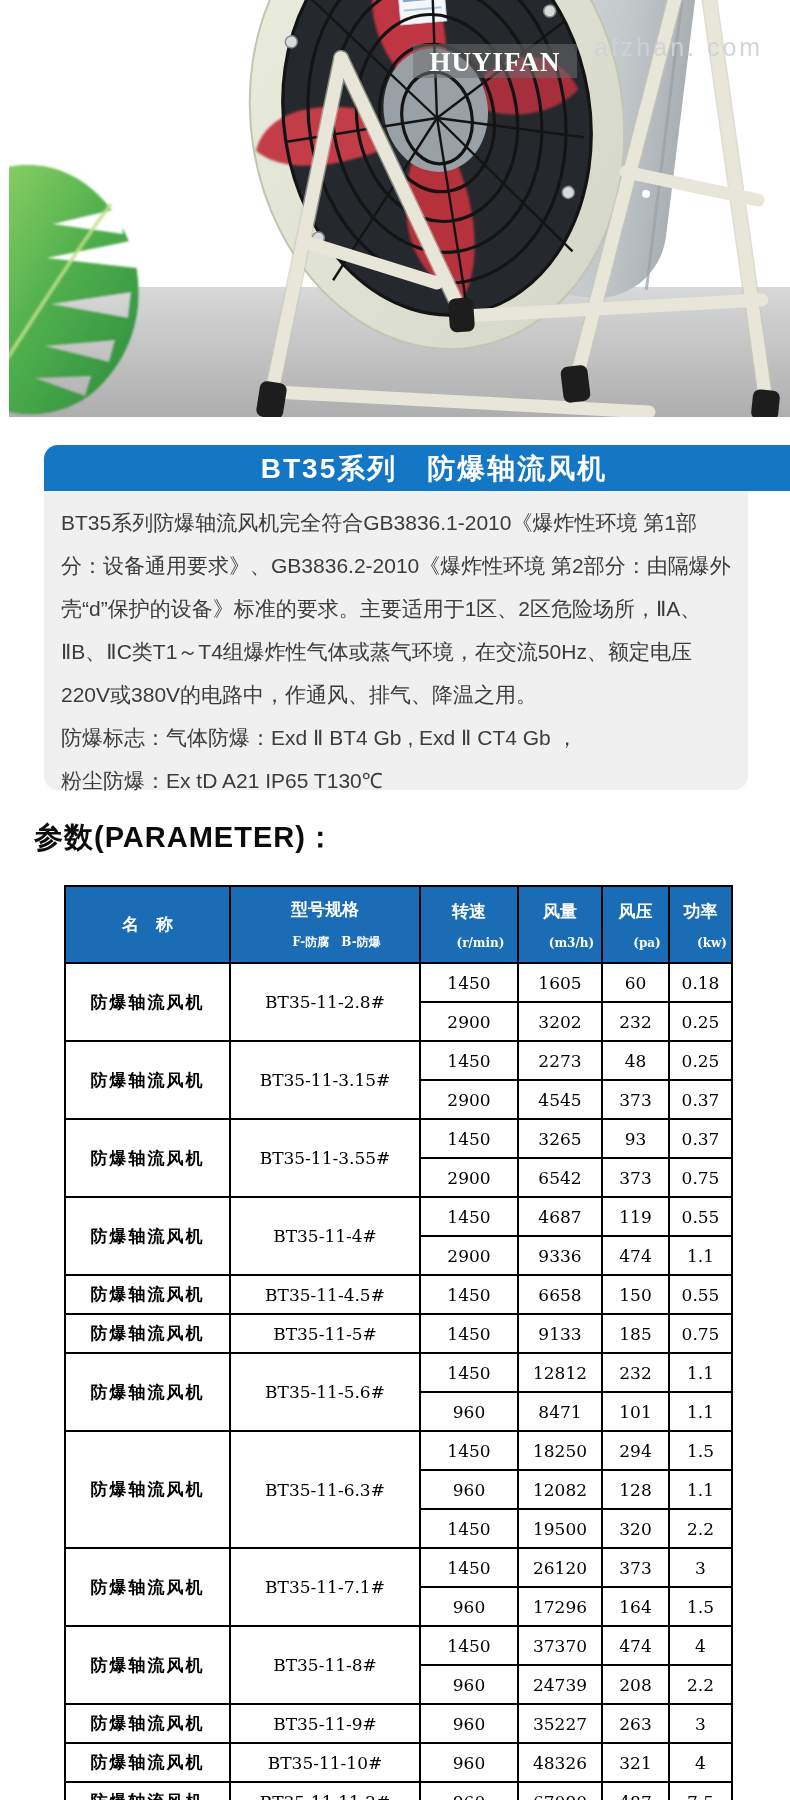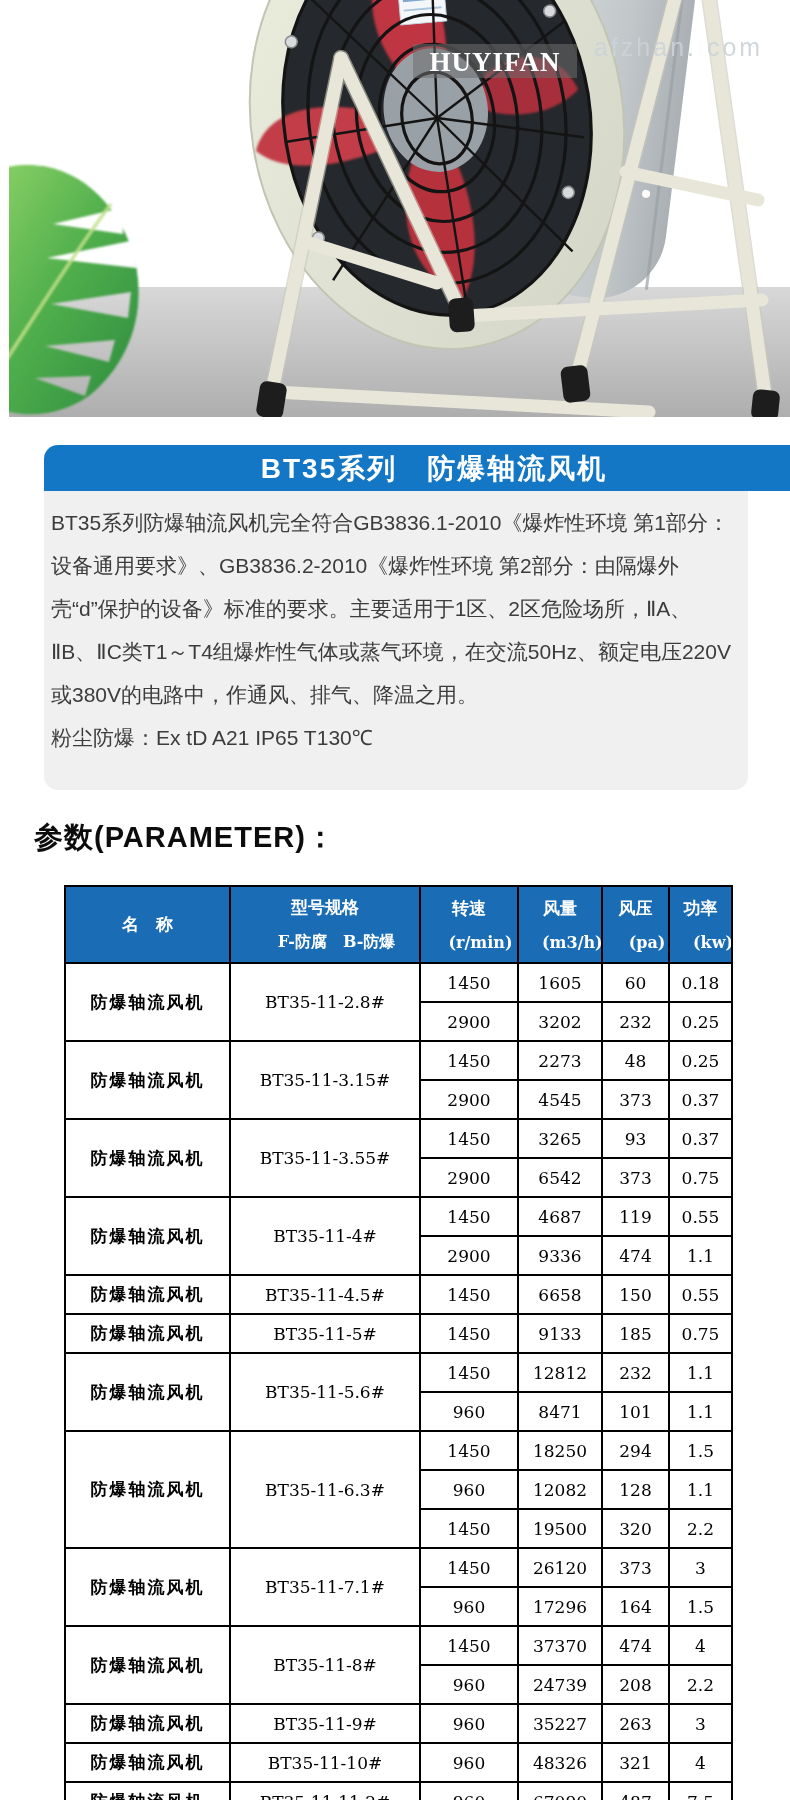--- a/index.html
+++ b/index.html
@@ -9,35 +9,35 @@
   .photo{position:absolute;left:0;top:0;width:790px;height:417px;overflow:hidden;margin-left:9px;}
   .photo svg{display:block;}
   
   .title-bar{position:absolute;left:44px;top:445px;width:780px;height:46px;
              background:var(--title-blue,#1377c5);border-radius:14px 14px 0 0;
              color:#fff;font-weight:700;font-size:28px;letter-spacing:2px;
              text-align:center;line-height:47px;}
   
   .desc-box{position:absolute;left:44px;top:491px;width:704px;height:299px;
             box-sizing:border-box;background:#f0f0f0;border-radius:0 0 14px 14px;
-            padding:10px 17px 0 7px;color:#3c3c3c;font-size:21px;line-height:43px;}
+            padding:10px 17px 0 17px;color:#3c3c3c;font-size:21px;line-height:43px;}
   .desc-box p{margin:0;}
   
   .param-heading{position:absolute;left:34px;top:818px;color:#0c0c0c;
                  font-size:29px;font-weight:700;letter-spacing:1px;text-align:center;}
   
   table.params{position:absolute;left:64px;top:885px;width:667px;
                border-collapse:collapse;table-layout:fixed;
                font-family:"DejaVu Serif","Liberation Serif",serif;}
   table.params th,table.params td{border:2px solid #000;padding:0;text-align:center;
                overflow:hidden;}
   table.params thead th{background:var(--header-blue,#1a6cb5);color:#fff;height:75px;
                font-size:17px;font-weight:700;vertical-align:middle;}
   table.params thead .h-line1{margin-bottom:13px;}
-  table.params thead .h-line2{font-size:16px;padding-left:23px;}
+  table.params thead .h-line2{font-size:12px;padding-left:23px;}
   table.params tbody td{height:37px;font-size:17px;color:#000;background:#fff;}
   td.c-name{font-weight:700;letter-spacing:2px;font-size:18px;}
   td.c-model{font-weight:400;border-radius:22px;}
   td.c-val{font-weight:400;}
 </style>
 </head>
 <body>
 
 <div class="page" style="--title-blue: #1377c5; --header-blue: #1a6cb5;">
 
@@ -165,20 +165,21 @@
       <text x="585" y="56" fill="#ccd3d8" font-size="25" letter-spacing="3" opacity="0.9" font-family="Liberation Sans, sans-serif">afzhan. com</text>
     </svg>
   </div>
 
   <div class="title-bar">
     <span>BT35系列　防爆轴流风机</span>
   </div>
 
   <div class="desc-box">
     <p>BT35系列防爆轴流风机完全符合GB3836.1-2010《爆炸性环境 第1部分：设备通用要求》、GB3836.2-2010《爆炸性环境 第2部分：由隔爆外壳“d”保护的设备》标准的要求。主要适用于1区、2区危险场所，ⅡA、ⅡB、ⅡC类T1～T4组爆炸性气体或蒸气环境，在交流50Hz、额定电压220V或380V的电路中，作通风、排气、降温之用。</p>
+    <p>防爆标志：气体防爆：Exd Ⅱ BT4 Gb , Exd Ⅱ CT4 Gb ，</p>
     <p>粉尘防爆：Ex tD A21 IP65 T130℃</p>
   </div>
 
   <div class="param-heading">参数(PARAMETER)：</div>
 
   <table class="params">
     <colgroup>
       <col style="width:165px">
         <col style="width:190px">
         <col style="width:98px">

